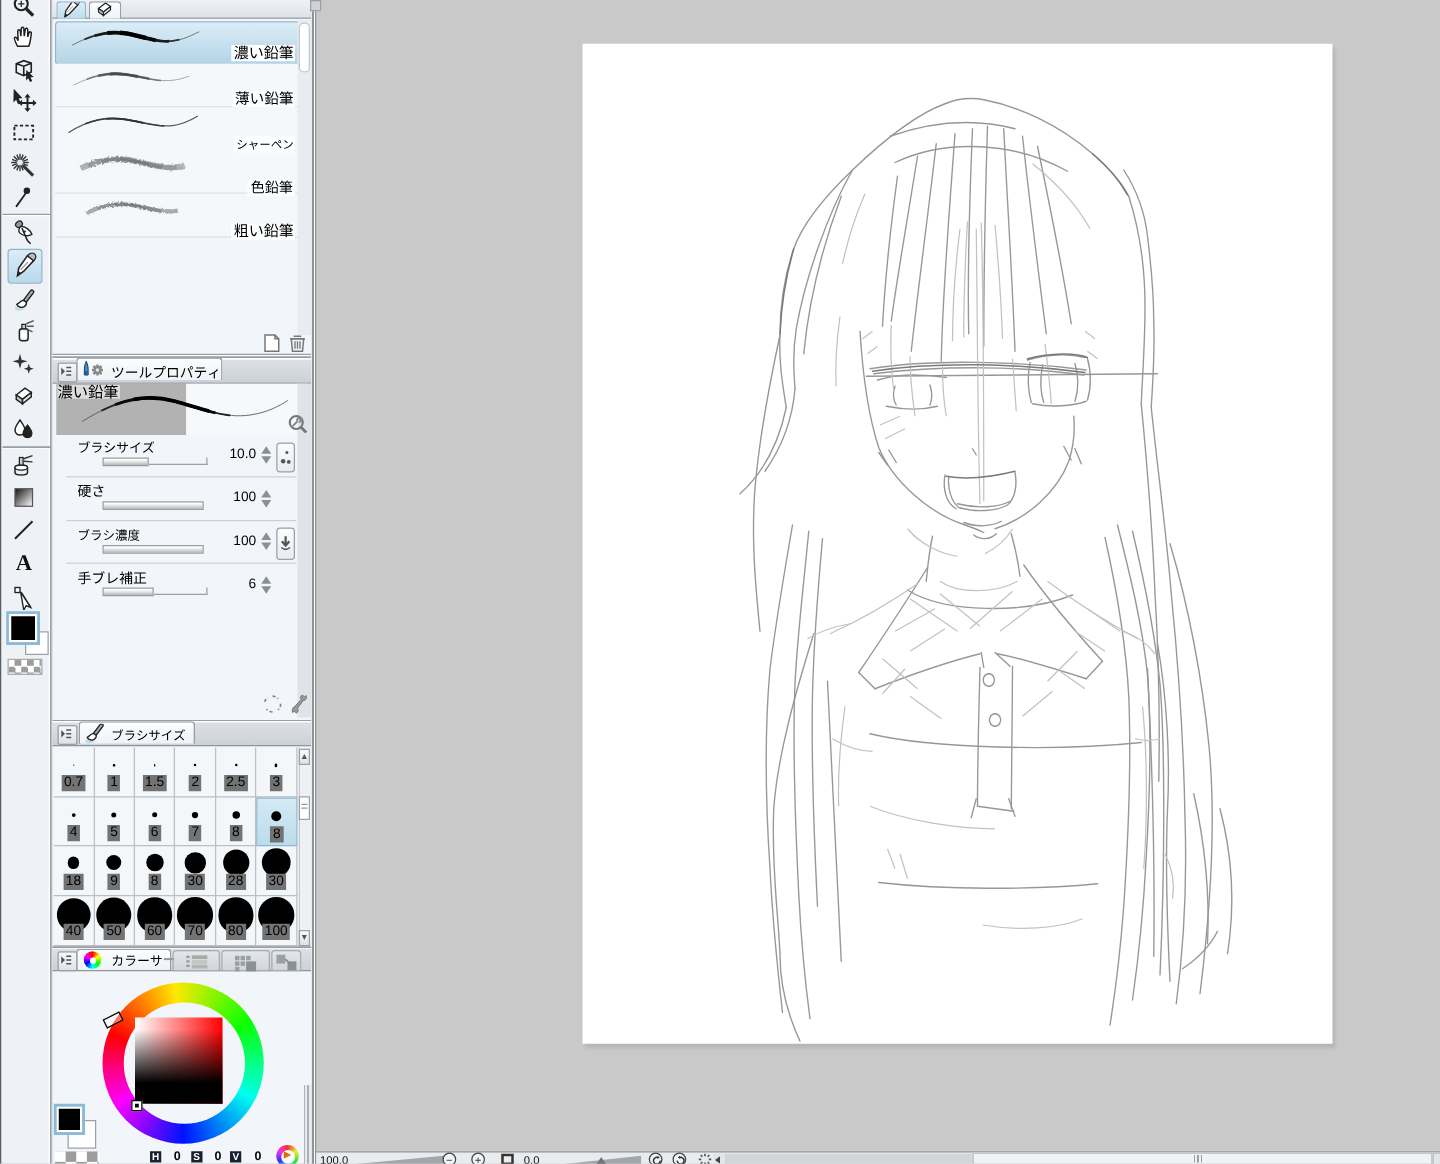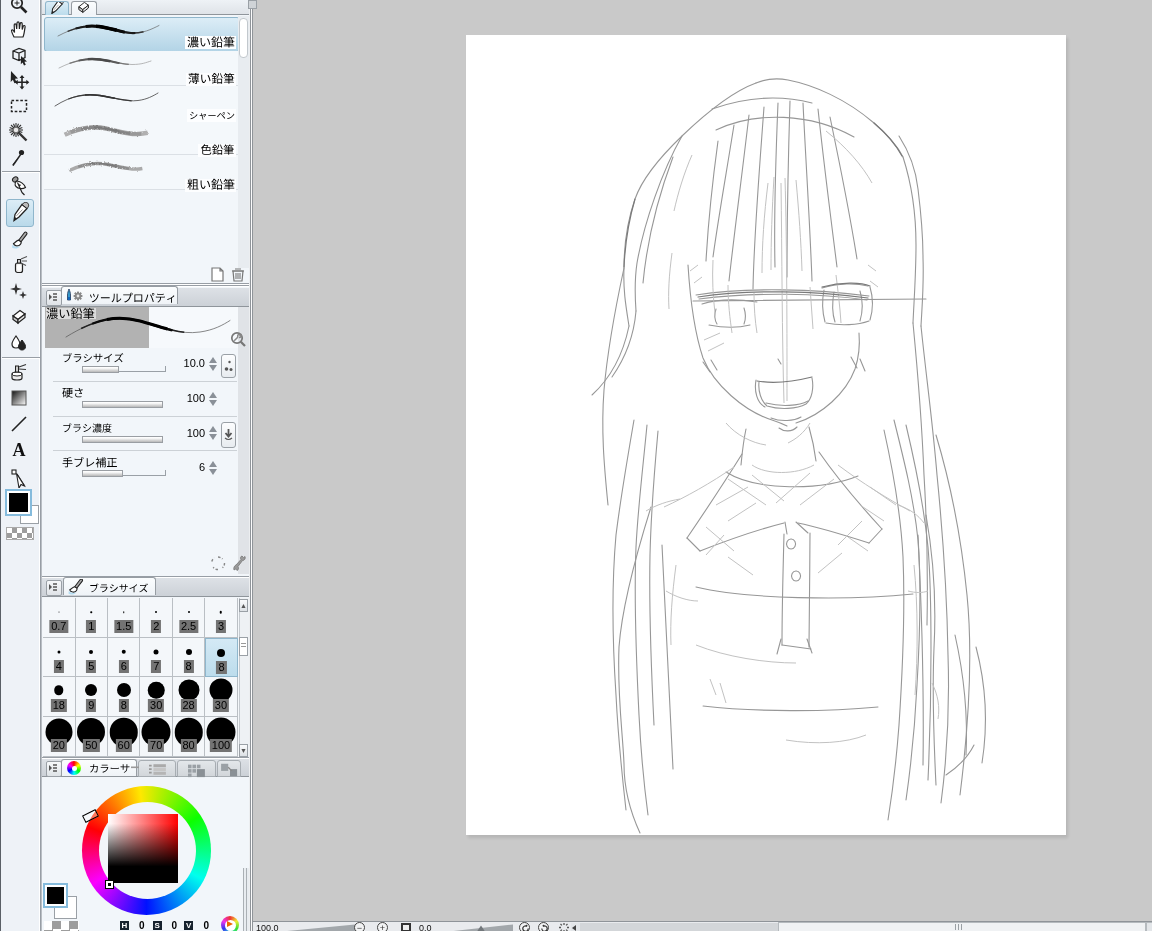--- a/index.html
+++ b/index.html
@@ -663,21 +663,21 @@
 <div class="bcell" style="left:129.8px;top:79.4px">
           <div class="bdot" style="width:21px;height:21px;top:13px"></div>
           <div class="blab">28</div>
         </div>
 <div class="bcell" style="left:162.2px;top:79.4px">
           <div class="bdot" style="width:23px;height:23px;top:13px"></div>
           <div class="blab">30</div>
         </div>
 <div class="bcell" style="left:0.0px;top:119.1px">
           <div class="bdot" style="width:27px;height:27px;top:15px"></div>
-          <div class="blab">20</div>
+          <div class="blab">40</div>
         </div>
 <div class="bcell" style="left:32.5px;top:119.1px">
           <div class="bdot" style="width:28px;height:28px;top:15px"></div>
           <div class="blab">50</div>
         </div>
 <div class="bcell" style="left:64.9px;top:119.1px">
           <div class="bdot" style="width:28.5px;height:28.5px;top:15px"></div>
           <div class="blab">60</div>
         </div>
 <div class="bcell" style="left:97.4px;top:119.1px">

